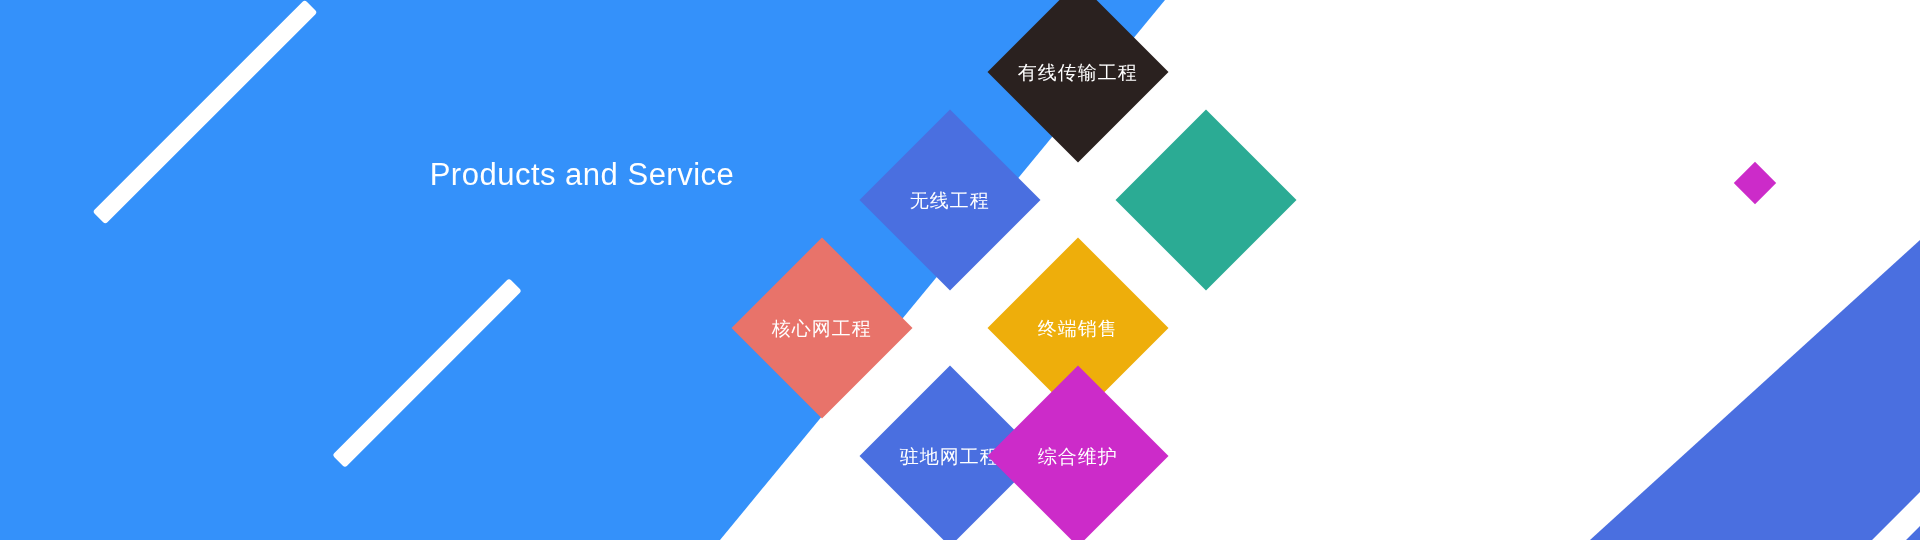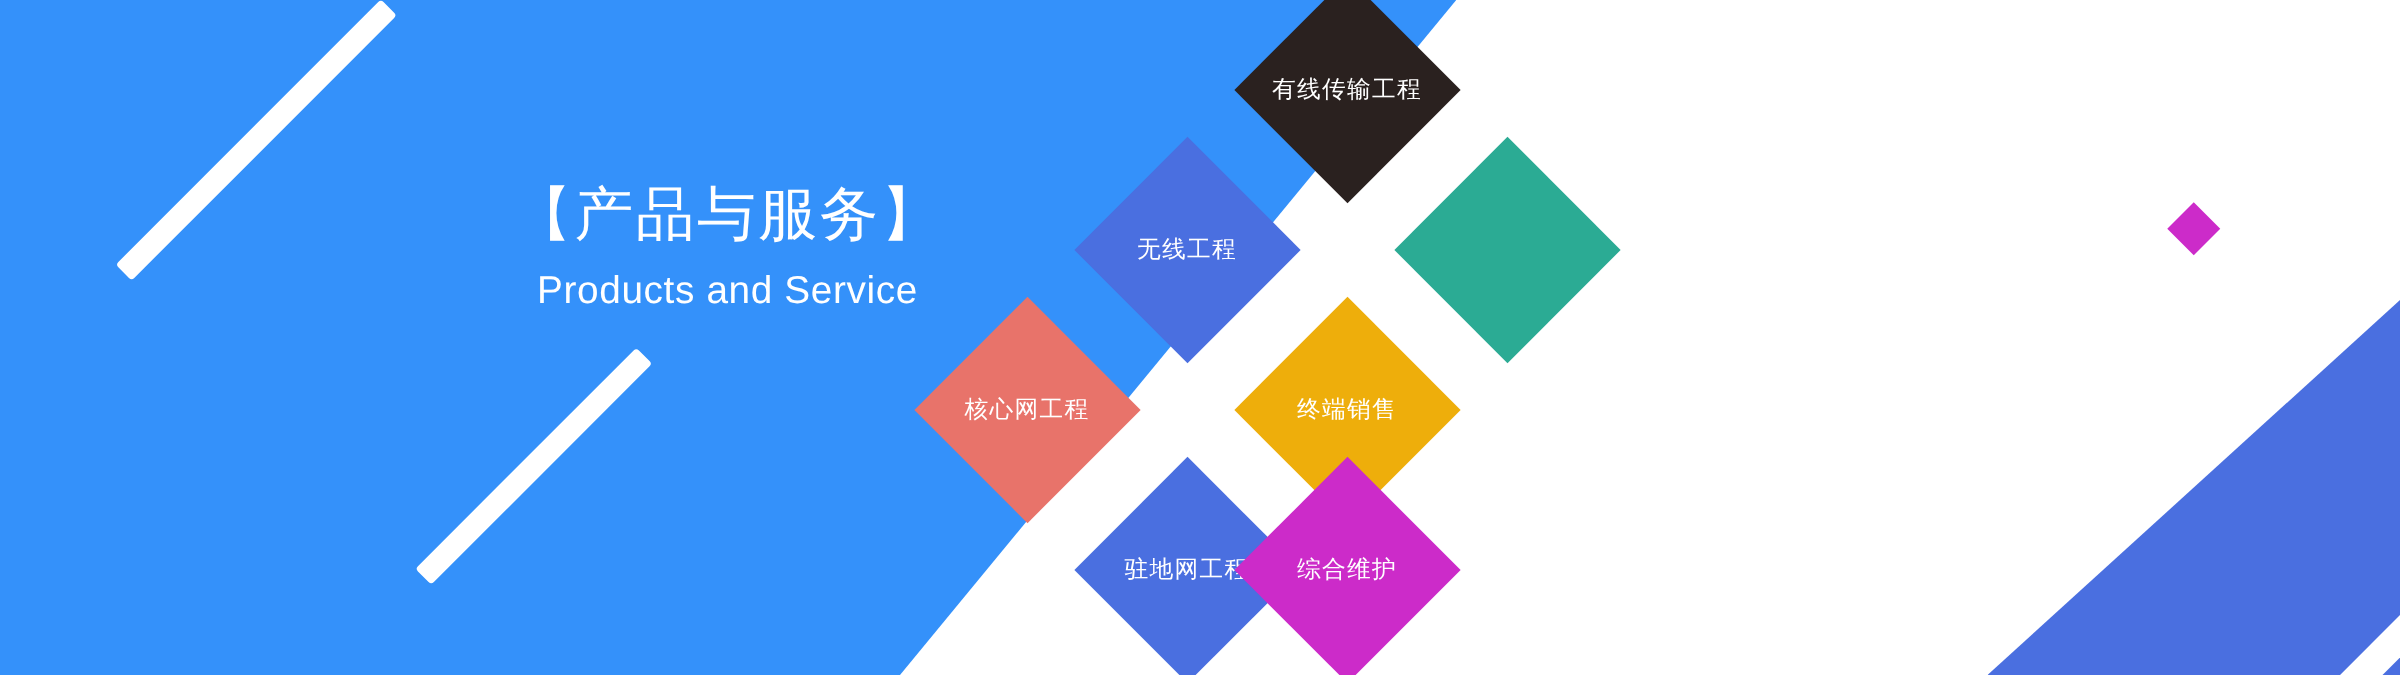--- a/index.html
+++ b/index.html
@@ -82,21 +82,20 @@
 <body>
 
 <div id="banner">
 
   <div class="blue-field"></div>
 
   <div class="stripe stripe-1"></div>
   <div class="stripe stripe-2"></div>
 
   <div class="headline">
-    <div class="cn">【产品与服务】</div>
     <div class="en">Products and Service</div>
   </div>
 
   <div id="mosaic">
       <div class="tile wide" style="left: 40px; top: 160px; background: rgb(232, 115, 106);">
         <span class="lab">核心网工程</span>
       </div>
       <div class="tile" style="left: 168px; top: 32px; background: rgb(74, 111, 224);">
         <span class="lab">无线工程</span>
       </div>

